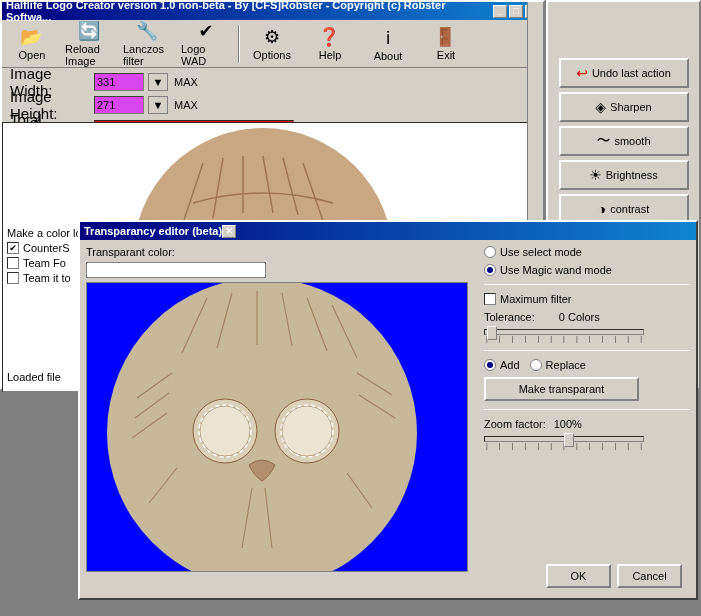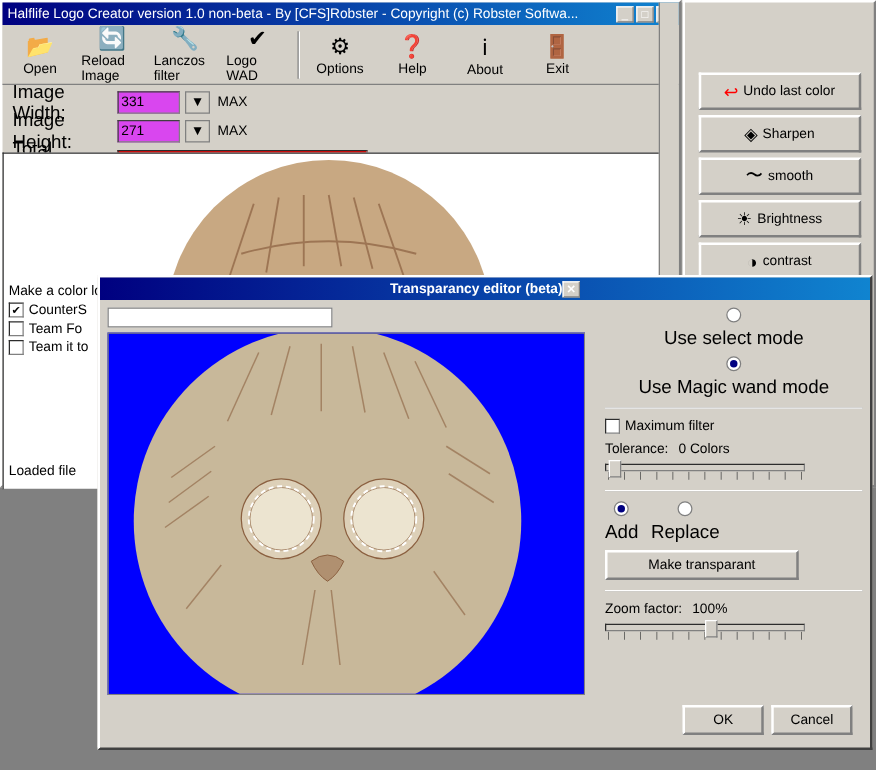--- a/index.html
+++ b/index.html
@@ -23,21 +23,21 @@
       border: 2px solid #ffffff;
       border-right-color: #808080;
       border-bottom-color: #808080;
     }
 
     .title-bar {
       background: linear-gradient(to right, #000080, #1084d0);
       color: white;
       padding: 2px 4px;
       font-size: 11px;
-      font-weight: normal;
+      font-weight: bold;
       display: flex;
       align-items: center;
       justify-content: space-between;
       height: 18px;
     }
 
     .title-bar-buttons {
       display: flex;
       gap: 2px;
     }
@@ -250,21 +250,21 @@
     }
 
     .dialog-title {
       background: linear-gradient(to right, #000080, #1084d0);
       color: white;
       padding: 2px 4px;
       font-size: 11px;
       font-weight: bold;
       display: flex;
       align-items: center;
-      justify-content: center;
+      justify-content: flex-start;
       height: 18px;
     }
 
     .dialog-body {
       padding: 6px;
       display: flex;
       height: calc(100% - 18px);
     }
 
     .dialog-left {
@@ -292,22 +292,21 @@
       background: #0000ff;
       position: relative;
       border: 1px solid #808080;
       overflow: hidden;
     }
 
     .radio-row {
       display: flex;
       align-items: center;
       gap: 4px;
-      font-size: 15px;
-      flex-direction: column;
+      font-size: 11px;
     }
 
     .radio-btn {
       width: 12px; height: 12px;
       border-radius: 50%;
       border: 1px solid #808080;
       background: white;
       display: flex; align-items: center; justify-content: center;
     }
 
@@ -327,21 +326,21 @@
     .checkbox-dialog-row {
       display: flex;
       align-items: center;
       gap: 4px;
       font-size: 11px;
     }
 
     .tolerance-row {
       display: flex;
       align-items: center;
-      gap: 4px;
+      gap: 20px;
       font-size: 11px;
     }
 
     .slider-container {
       width: 160px;
     }
 
     .slider-track {
       height: 6px;
       background: #d4d0c8;
@@ -560,21 +559,21 @@
 
   <div style="position:absolute;bottom:5px;left:5px;font-size:11px;">
     <span>Loaded file</span>
   </div>
 </div>
 
 <div class="right-panel" style="position:absolute;top:0;left:546px;width:155px;height:390px;">
   <div style="height:48px;"></div>
   <div class="right-btn">
     <span style="color:red;font-size:14px;">↩</span>
-    <span>Undo last color</span>
+    <span>Undo last action</span>
   </div>
   <div class="right-btn">
     <span style="font-size:14px;">◈</span>
     <span>Sharpen</span>
   </div>
   <div class="right-btn">
     <span style="font-size:14px;">〜</span>
     <span>smooth</span>
   </div>
   <div class="right-btn">
@@ -591,20 +590,21 @@
   <div class="dialog-title">
     <span>Transparancy editor (beta)</span>
     <div class="title-bar-buttons">
       <div class="title-btn">✕</div>
     </div>
   </div>
 
   <div class="dialog-body">
 
     <div class="dialog-left">
+      <span class="transparent-color-label">Transparant color:</span>
       <div class="color-swatch"></div>
       <div class="dialog-canvas">
 
         <svg width="382" height="290" style="position:absolute;top:0;left:0;">
 
           <rect width="382" height="290" fill="#0000ff"></rect>
 
           <circle cx="175" cy="150" r="155" fill="#c8b89a"></circle>
 
           <g stroke="#8b6040" stroke-width="1.2" fill="none" opacity="0.6">

